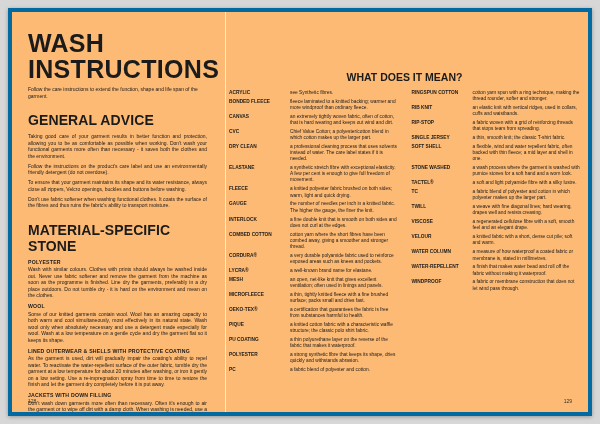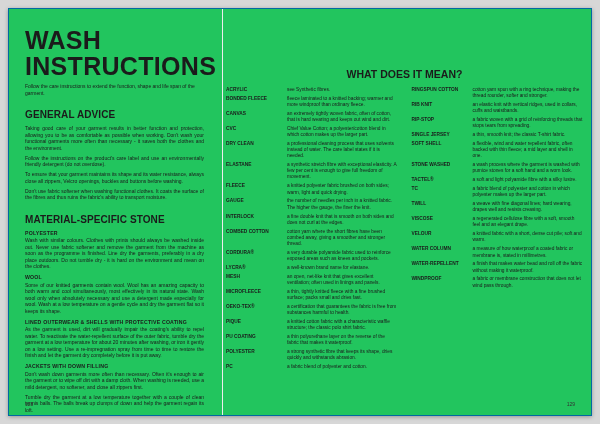--- a/index.html
+++ b/index.html
@@ -7,22 +7,22 @@
     margin: 0; padding: 0;
     width: 600px; height: 424px;
     background: #d7d7d7;
     font-family: "Liberation Sans", sans-serif;
     color: #1b1b1b;
     overflow: hidden;
   }
   .spread {
     position: absolute; left: 8px; top: 8px;
     width: 584px; height: 408px;
-    background: #22c55e;
-    border: 1px solid #0369a1;
+    background: #fdba74;
+    border: 4px solid #0369a1;
     box-shadow: 0 1px 4px rgba(0,0,0,.3);
     display: grid;
     grid-template-columns: 207px 1fr;
     overflow: hidden;
   }
   .fold {
     position: absolute; left: 213px; top: 0;
     width: 1px; height: 100%;
     background: #ededed;
   }
@@ -33,21 +33,21 @@
   h1.title {
     font-size: 25px; line-height: 1.02;
     font-weight: bold; letter-spacing: .3px;
     margin: 7px 0 0 0;
   }
   .subtitle {
     font-size: 5px; line-height: 1.3;
     margin: 4px 0 0 0;
   }
   h2.section {
-    font-size: 10px; font-weight: bold;
+    font-size: 14px; font-weight: bold;
     letter-spacing: .1px;
     margin: 13px 0 5px 0;
   }
   p.body {
     font-size: 5px; line-height: 1.3;
     margin: 0 0 3.5px 0;
     text-align: justify;
   }
   h3.sub-heading {
     font-size: 5.2px; font-weight: bold;

